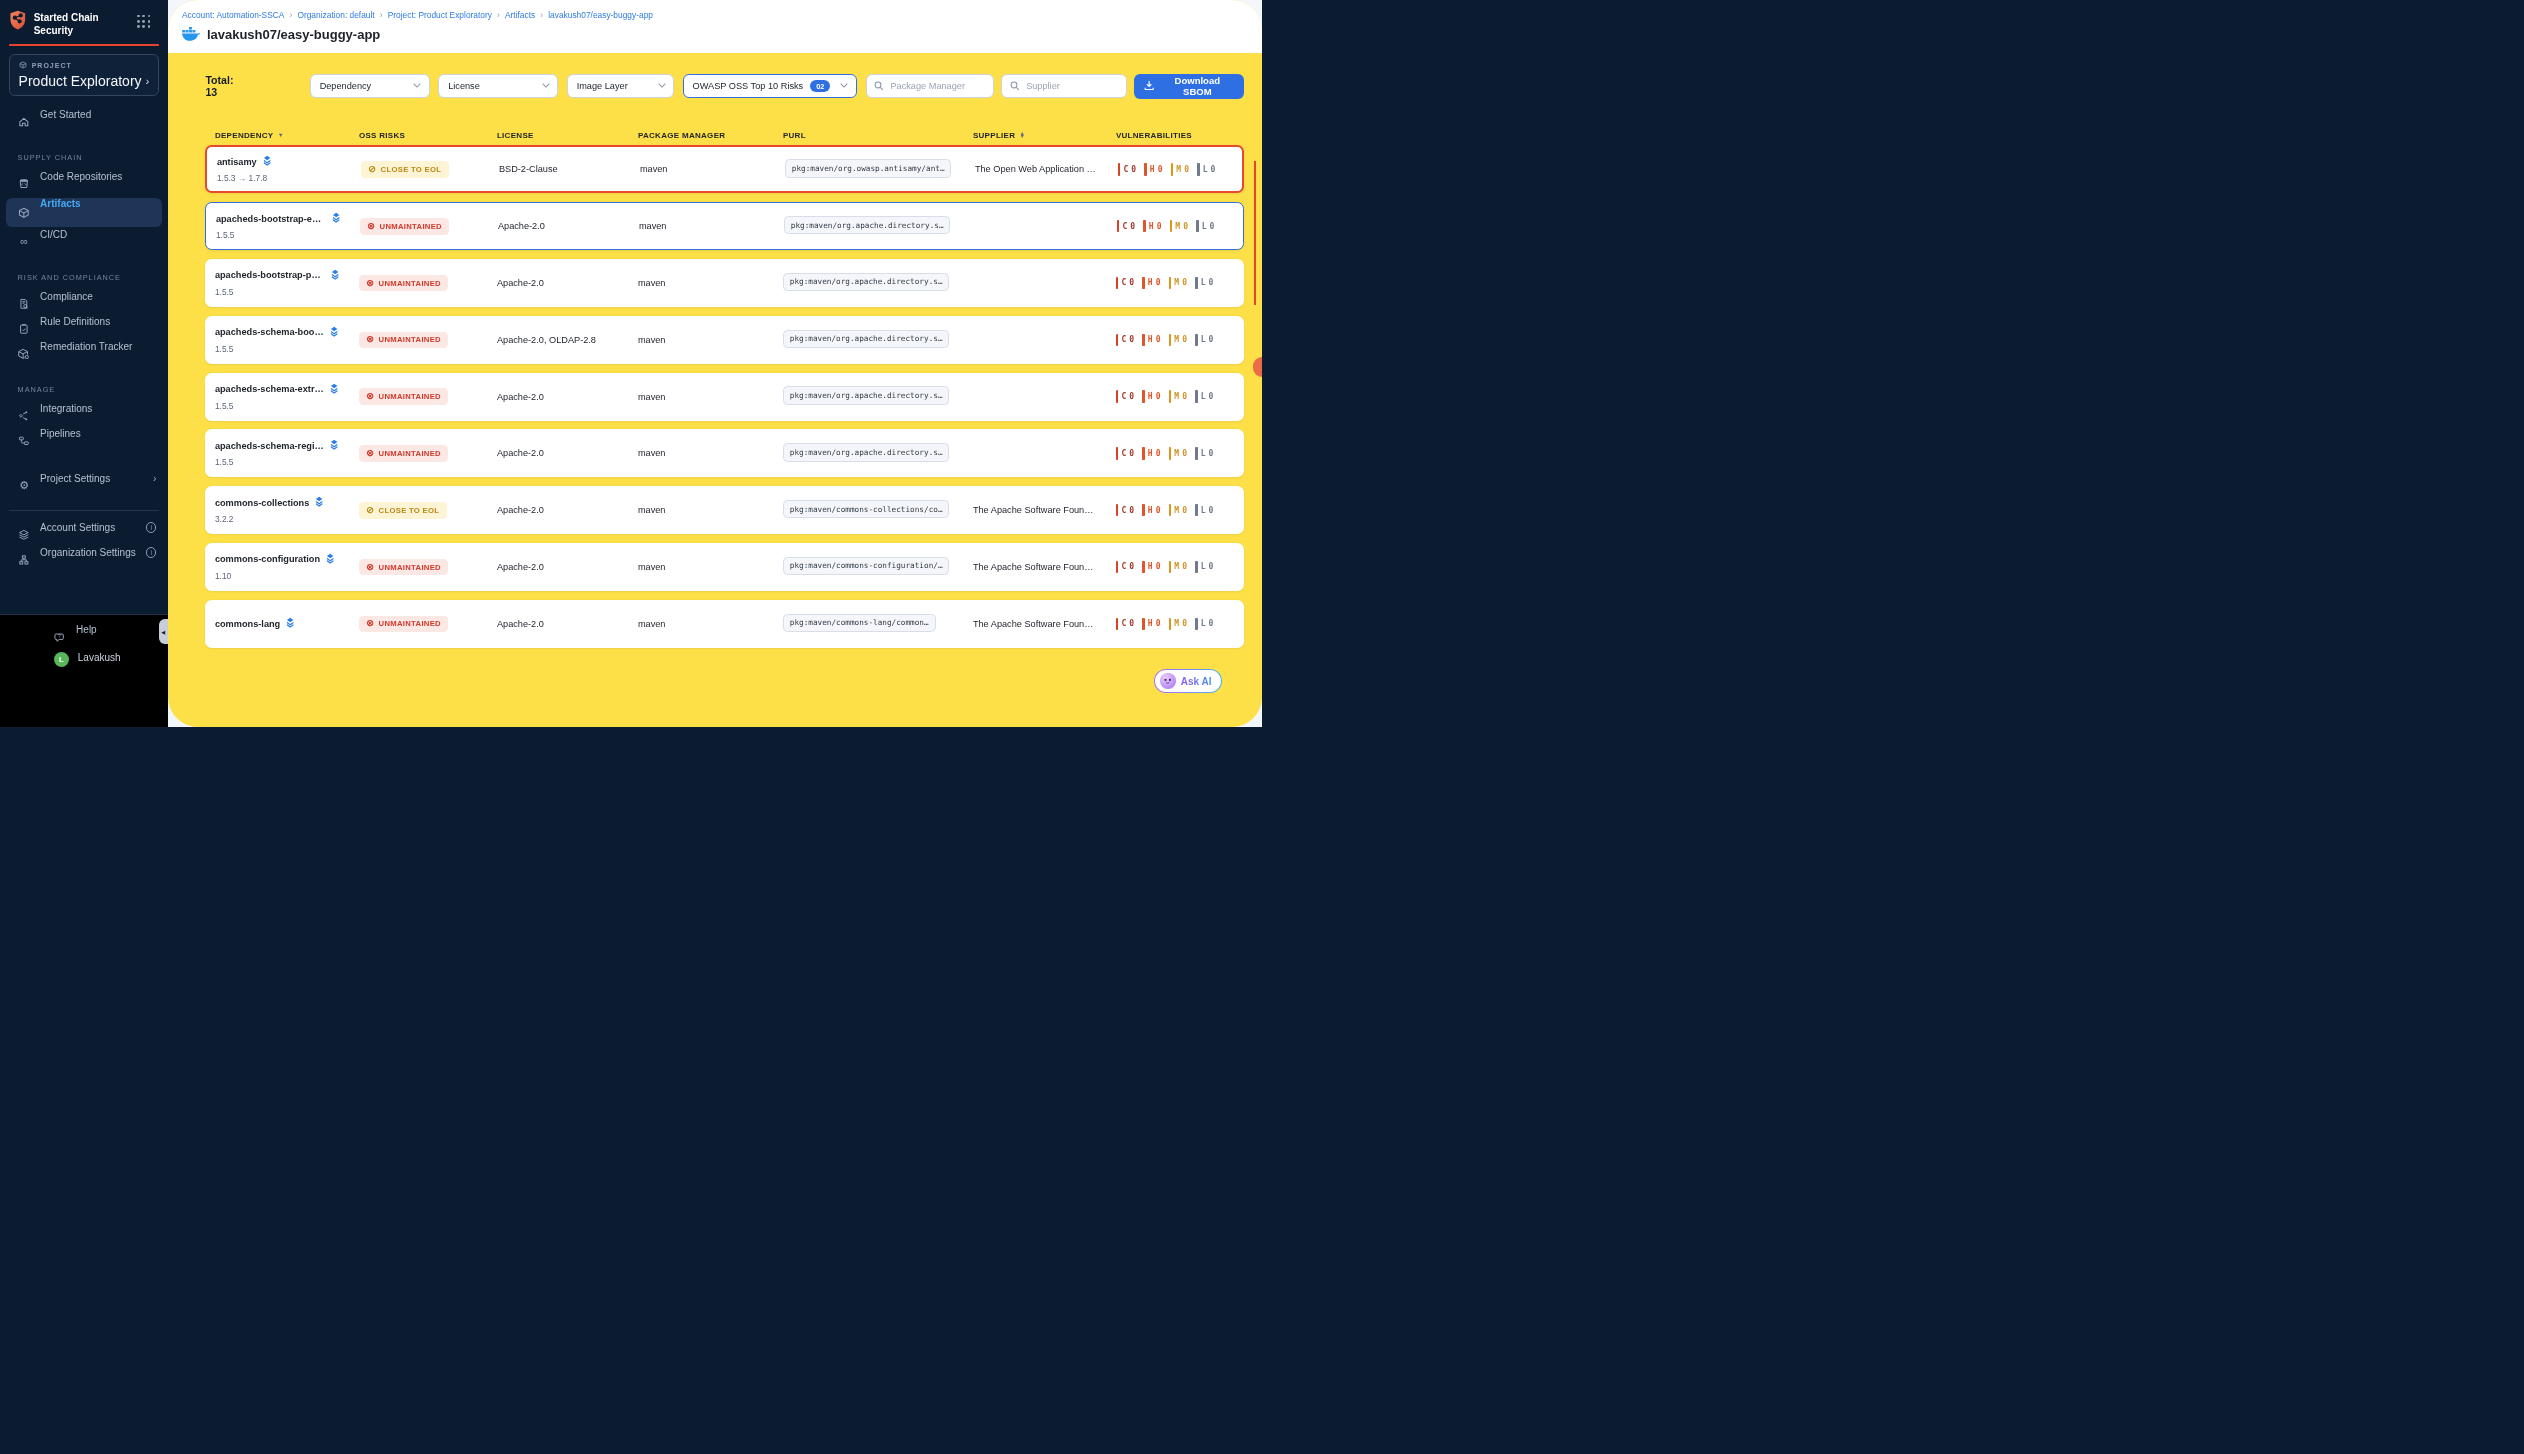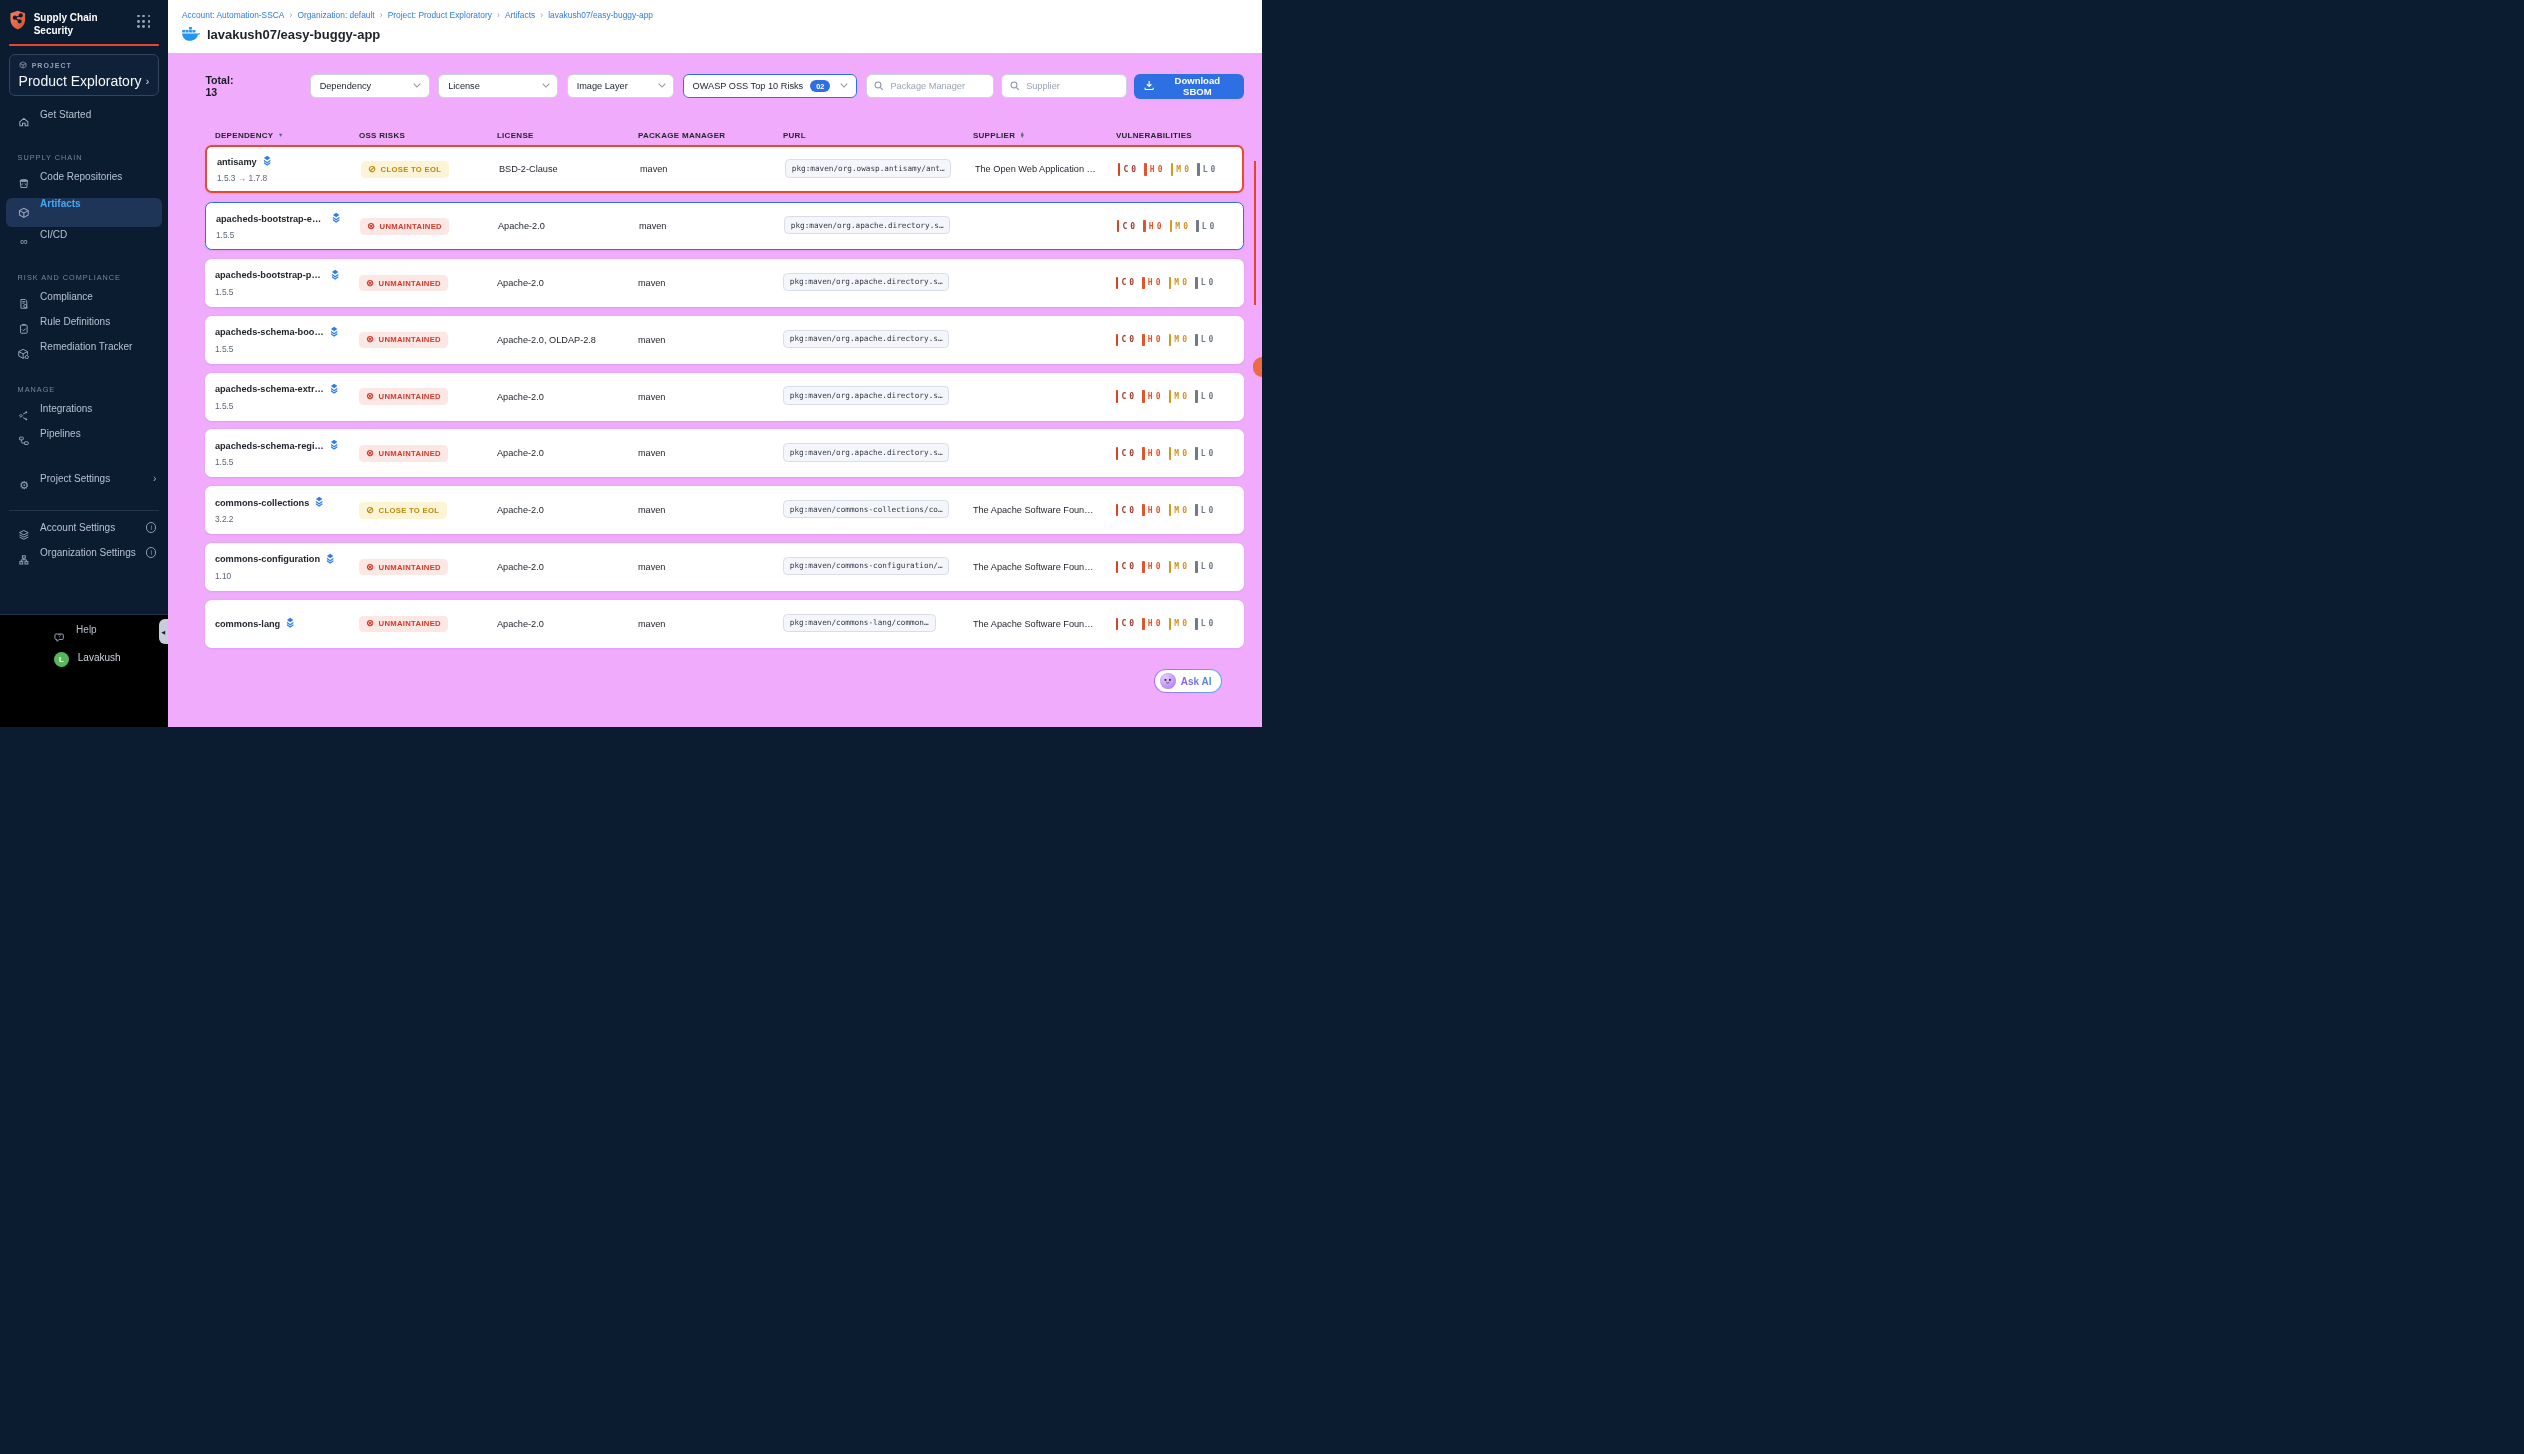--- a/index.html
+++ b/index.html
@@ -40,21 +40,21 @@
              height:113px;padding-left:36px;}
   .sb-footer .nav-item{height:28px;}
   .avatar{width:15.4px;height:15.4px;border-radius:50%;background:#57b85b;color:#fff;font-size:7.7px;
           font-weight:bold;display:inline-flex;align-items:center;justify-content:center;margin-right:8.8px;}
   .user-name{color:#cdd5e2;}
   .collapse-handle{position:absolute;right:0;top:619px;width:9.5px;height:25px;background:#c7ceda;
                    border-radius:5.9px 0 0 5.9px;display:flex;align-items:center;justify-content:center;
                    font-size:5.1px;color:#19202c;cursor:pointer;}
 
   
-  .main{flex:1;position:relative;background:#f0abfc;overflow:hidden;}
+  .main{flex:1;position:relative;background:#fde047;overflow:hidden;border-radius:30px;}
   .page-header{background:#fff;padding:10.3px 0 0 14px;height:53px;}
   .breadcrumb{font-size:8.4px;}
   .bc-link{color:#2e7ce0;text-decoration:none;cursor:pointer;}
   .bc-sep{color:#8f99ab;margin:0 5.1px;}
   .title-row{display:flex;align-items:center;gap:6.6px;margin-top:6.6px;}
   .page-title{font-size:13px;font-weight:bold;color:#1d222b;margin:0;}
   .tabbar{height:29px;background:#fff;border-bottom:0.7px solid #e2e7f0;display:flex;
           align-items:flex-end;padding-left:41px;gap:20px;}
   .tab{font-size:9.5px;color:#3c4454;padding-bottom:8.8px;position:relative;cursor:pointer;}
   .tab.active{font-weight:bold;color:#14181f;}
@@ -144,21 +144,21 @@
             </defs>
           <path d="M12 1 22 4.5V13c0 7-4.5 11.3-10 13.8C6.5 24.3 2 20 2 13V4.5z" fill="url(#sg)"></path>
           <g stroke="#0c1c30" stroke-width="1.6" fill="#0c1c30">
             <circle cx="8" cy="10.5" r="2.1"></circle>
               <circle cx="16" cy="7.5" r="2.1"></circle>
               <circle cx="14.5" cy="15.5" r="2.1"></circle>
             <path d="M9.9 9.8 14.2 8.1M9.4 12 13 14.3" fill="none"></path>
           </g>
         </svg>
       </span>
-      <div class="app-title">Supply Chain Security</div>
+      <div class="app-title">Started Chain Security</div>
       <div class="grid-icon">
         <i></i>
           <i></i>
           <i></i>
           <i></i>
           <i></i>
           <i></i>
           <i></i>
           <i></i>
           <i></i>

